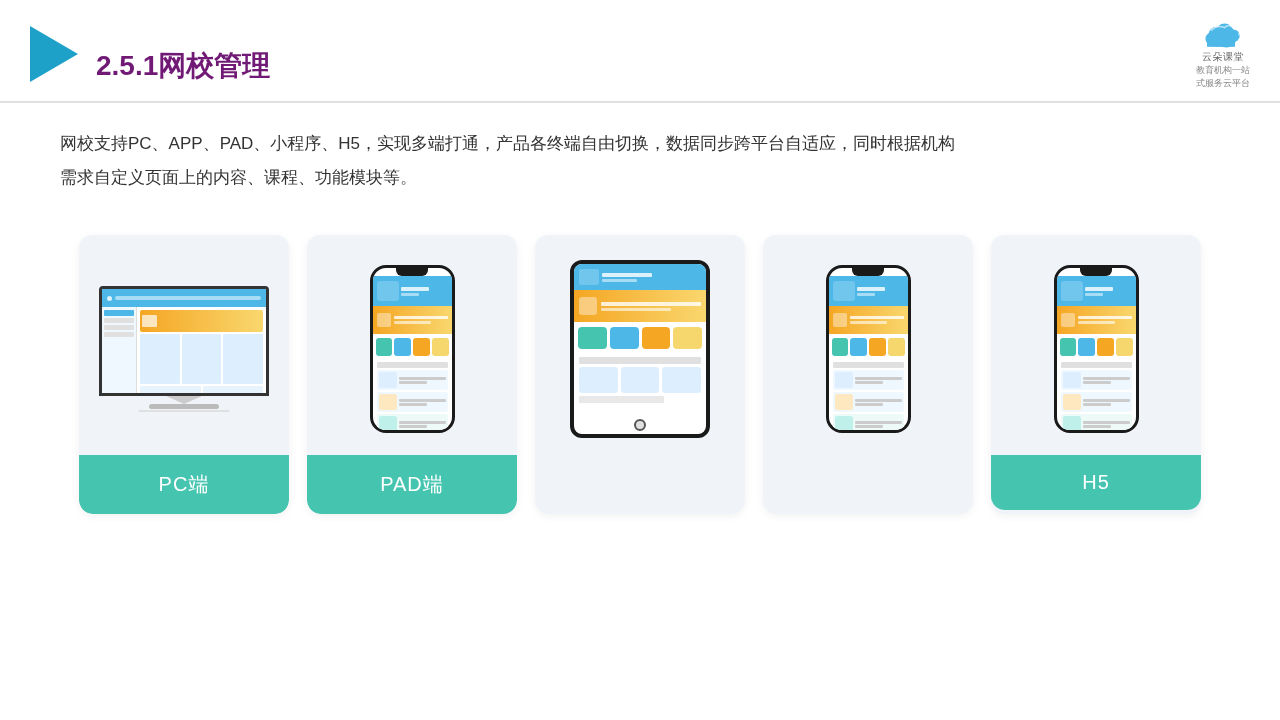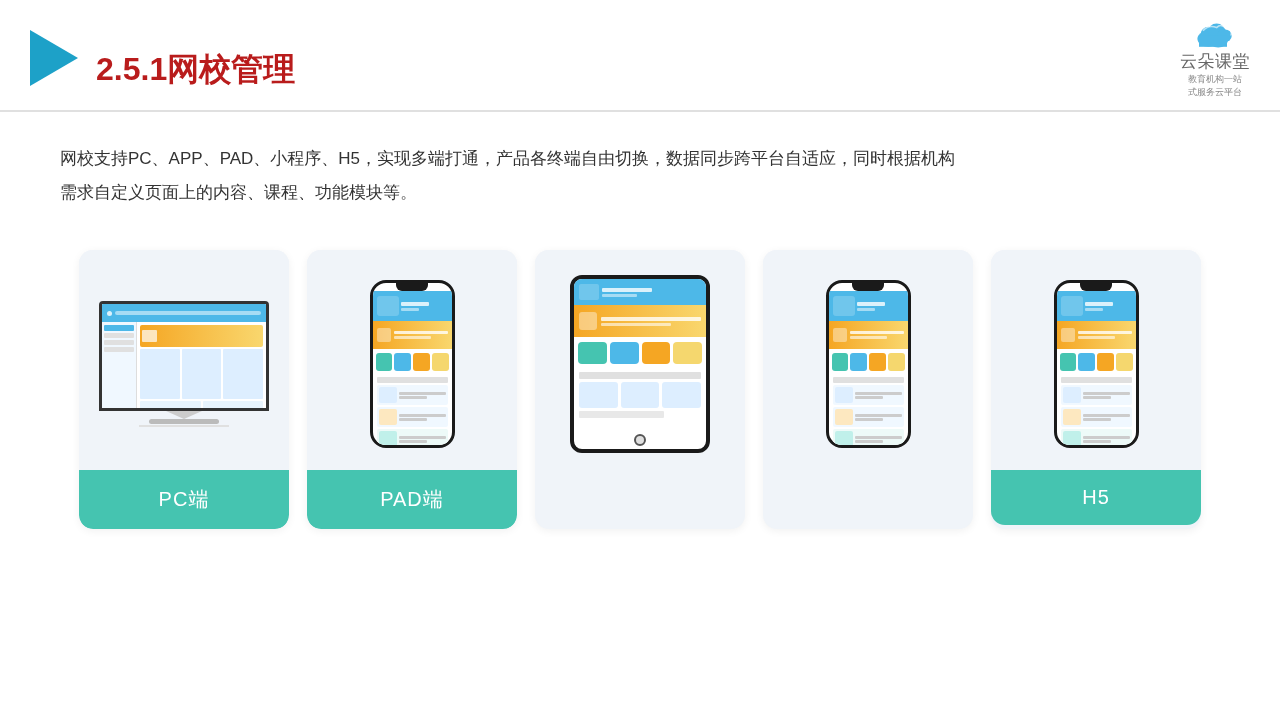--- a/index.html
+++ b/index.html
@@ -26,54 +26,54 @@
       gap: 18px;
     }
     .logo-triangle {
       width: 0;
       height: 0;
       border-top: 28px solid transparent;
       border-bottom: 28px solid transparent;
       border-left: 48px solid #1da1c8;
     }
     .page-title {
-      font-size: 32px;
+      font-size: 28px;
       font-weight: bold;
-      color: #b91c1c;
+      color: #701a75;
       margin-top: 24px;
     }
     .header-right {
       display: flex;
       align-items: center;
       gap: 10px;
     }
     .brand-logo {
       display: flex;
       flex-direction: column;
       align-items: center;
     }
     .brand-icon {
       width: 48px;
       height: 32px;
     }
     .brand-name {
-      font-size: 17px;
+      font-size: 10px;
       color: #666;
       letter-spacing: 0.5px;
     }
     .brand-tagline {
       font-size: 9px;
       color: #888;
       text-align: center;
       line-height: 1.3;
     }
 
     
     .description {
-      padding: 30px 60px 10px 60px;
+      padding: 24px 60px 10px 60px;
       font-size: 17px;
       color: #333;
       line-height: 2;
     }
 
     
     .cards-container {
       display: flex;
       gap: 18px;
       padding: 30px 50px;

